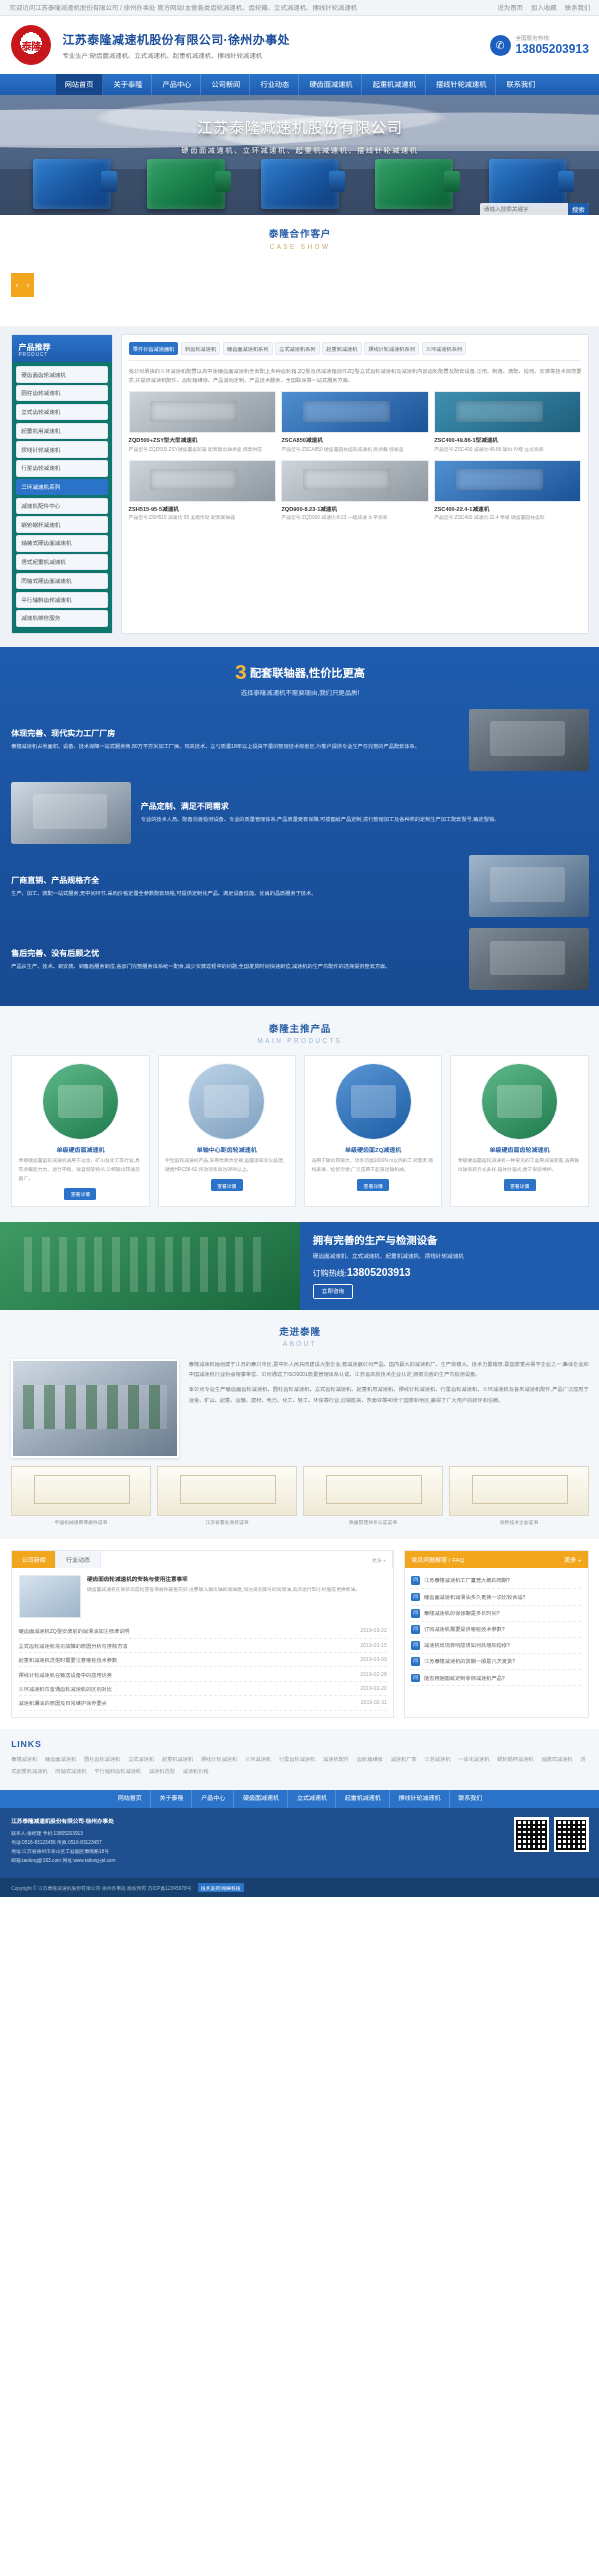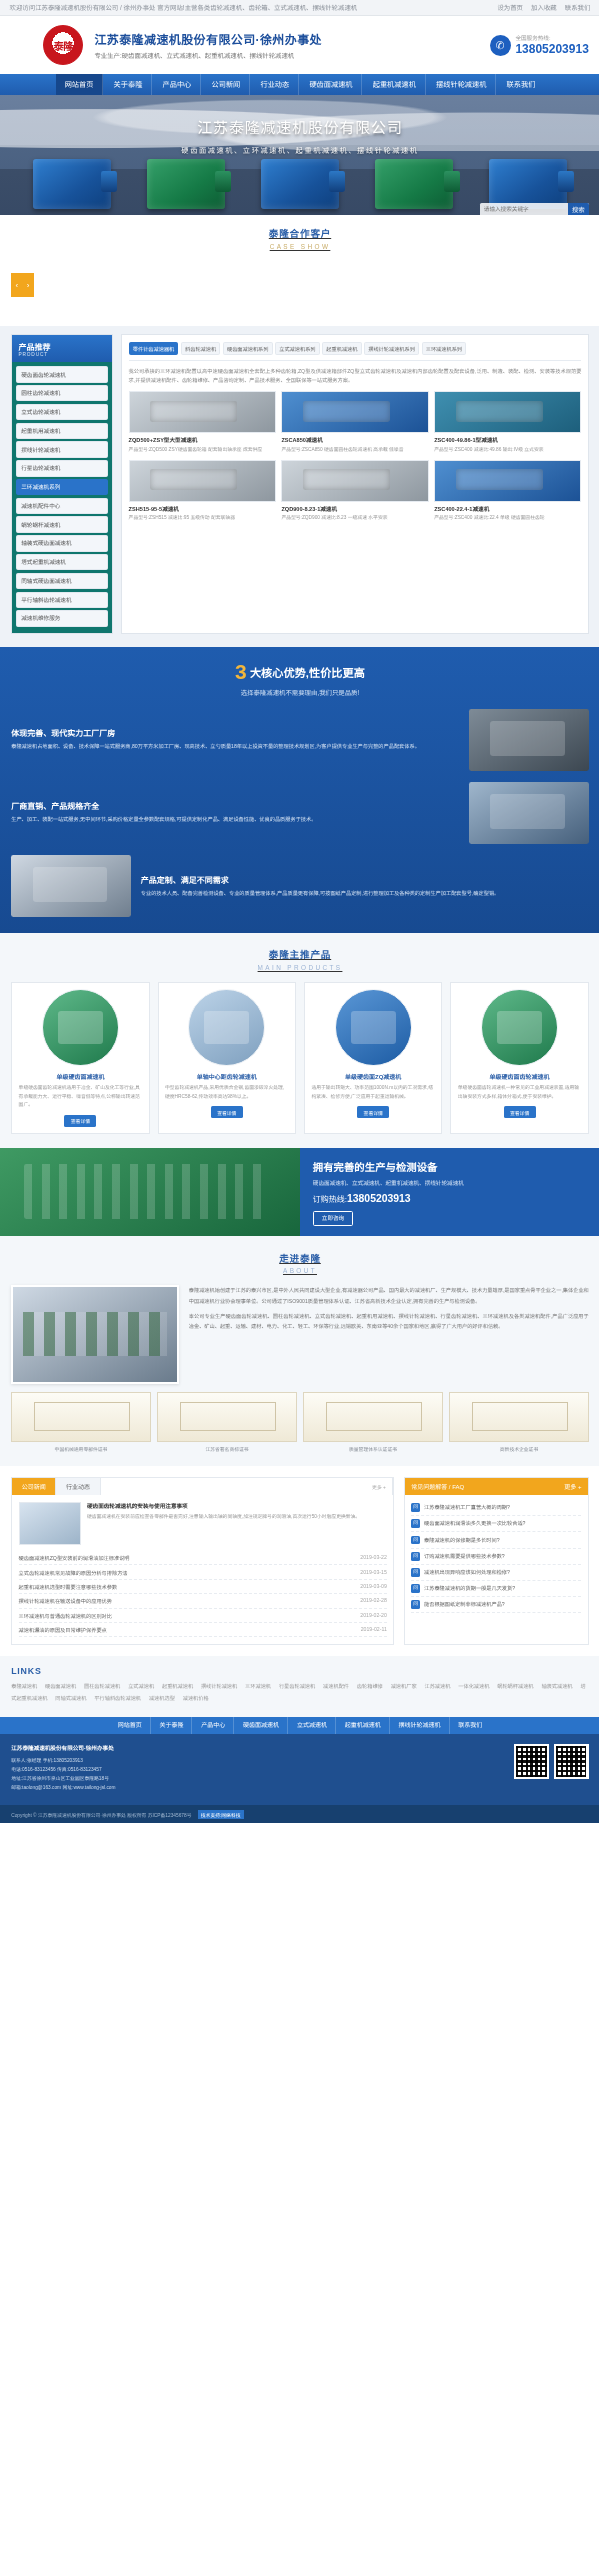--- a/index.html
+++ b/index.html
@@ -27,21 +27,20 @@
   .topbar .tnav span { margin-left: 6.4px; }
 
   
   .header {
     height: 58px;
     background: #ffffff;
     display: flex;
     align-items: center;
     padding: 0 11.2px;
     gap: 8px;
-    margin-left: 32px;
   }
   .logo {
     width: 40px; height: 40px;
     border-radius: 50%;
     background: radial-gradient(circle at 50% 45%, #fff 0 38%, #c8161d 38% 100%);
     border: 1.6px solid #c8161d;
     display: flex; align-items: center; justify-content: center;
     flex: 0 0 auto;
     position: relative;
   }
@@ -138,21 +137,21 @@
   .searchbar input {
     border: none; outline: none; height: 12.8px; width: 88px;
     font-size: 5.6px; padding: 0 4px; background: transparent; color: #666;
   }
   .searchbar button {
     border: none; height: 12.8px; width: 21px;
     background: #1f5cae; color: #fff; font-size: 6.4px; cursor: pointer;
   }
 
   
-  .sec-title { text-align: center; padding: 11.2px 0 6.4px; text-decoration: underline; }
+  .sec-title { text-align: center; padding: 11.2px 0 6.4px; }
   .sec-title .cn { font-size: 9.6px; color: #2b5fa8; font-weight: bold; letter-spacing: 0.8px; }
   .sec-title .en { font-size: 6.4px; color: #c9ad6a; letter-spacing: 2.4px; margin-top: 2.4px; }
   .sec-title .en.blue { color: #9db4d4; }
 
   
   .cases { background: #fff; padding-bottom: 11.2px; }
   .case-strip {
     margin: 0 11.2px; height: 59px; position: relative;
     display: flex; align-items: center;
   }
@@ -554,45 +553,52 @@
           </div>
         </div>
       </div>
     </div>
   </div>
 
   <div class="adv">
     <div class="advtop">
       <div class="t1">
         <span class="big">3</span>
-        <span>大核心优势,性价比更高</span>
+        <span>配套联轴器,性价比更高</span>
       </div>
       <div class="t2">选择泰隆减速机不需要理由,我们只是品质!</div>
     </div>
     <div class="advgrid">
       <div class="advrow">
         <div class="advtext">
           <h4>体现完善、现代实力工厂厂房</h4>
           <p>泰隆减速机占地面积、设备、技术保障一站式服务商,80万平方米加工厂房、现高技术、立勺质量18年以上投资不量的整理技术规划区,为客户提供专业生产与完整的产品配套体系。</p>
         </div>
         <div class="advpic dark"></div>
       </div>
       <div class="advrow">
-        <div class="advtext">
-          <h4>厂商直销、产品规格齐全</h4>
-          <p>生产、加工、装配一站式服务,无中间环节,采购价格定量全参数配套规格,可提供定制化产品、满足设备性能、优良的品质服务于技术。</p>
-        </div>
-        <div class="advpic photo"></div>
-      </div>
-      <div class="advrow">
         <div class="advpic person"></div>
         <div class="advtext">
           <h4>产品定制、满足不同需求</h4>
           <p>专业的技术人员、配备完善检测设备、专业的质量管理体系,产品质量更有保障,可按图纸产品定制,进行整理加工及各种类的定制生产加工配套型号,确定型销。</p>
         </div>
+      </div>
+      <div class="advrow">
+        <div class="advtext">
+          <h4>厂商直销、产品规格齐全</h4>
+          <p>生产、加工、装配一站式服务,无中间环节,采购价格定量全参数配套规格,可提供定制化产品、满足设备性能、优良的品质服务于技术。</p>
+        </div>
+        <div class="advpic photo"></div>
+      </div>
+      <div class="advrow">
+        <div class="advtext">
+          <h4>售后完善、没有后顾之忧</h4>
+          <p>产品从生产、技术、到安装、到售后服务到位,各部门完整服务体系统一配合,减少安装过程中的问题,全国发货时间快速到位,减速机的生产与配件的选择提供整套方案。</p>
+        </div>
+        <div class="advpic dark"></div>
       </div>
     </div>
   </div>
 
   <div class="mainprod">
     <div class="sec-title">
       <div class="cn">泰隆主推产品</div>
       <div class="en blue">MAIN PRODUCTS</div>
     </div>
     <div class="mp-grid">

